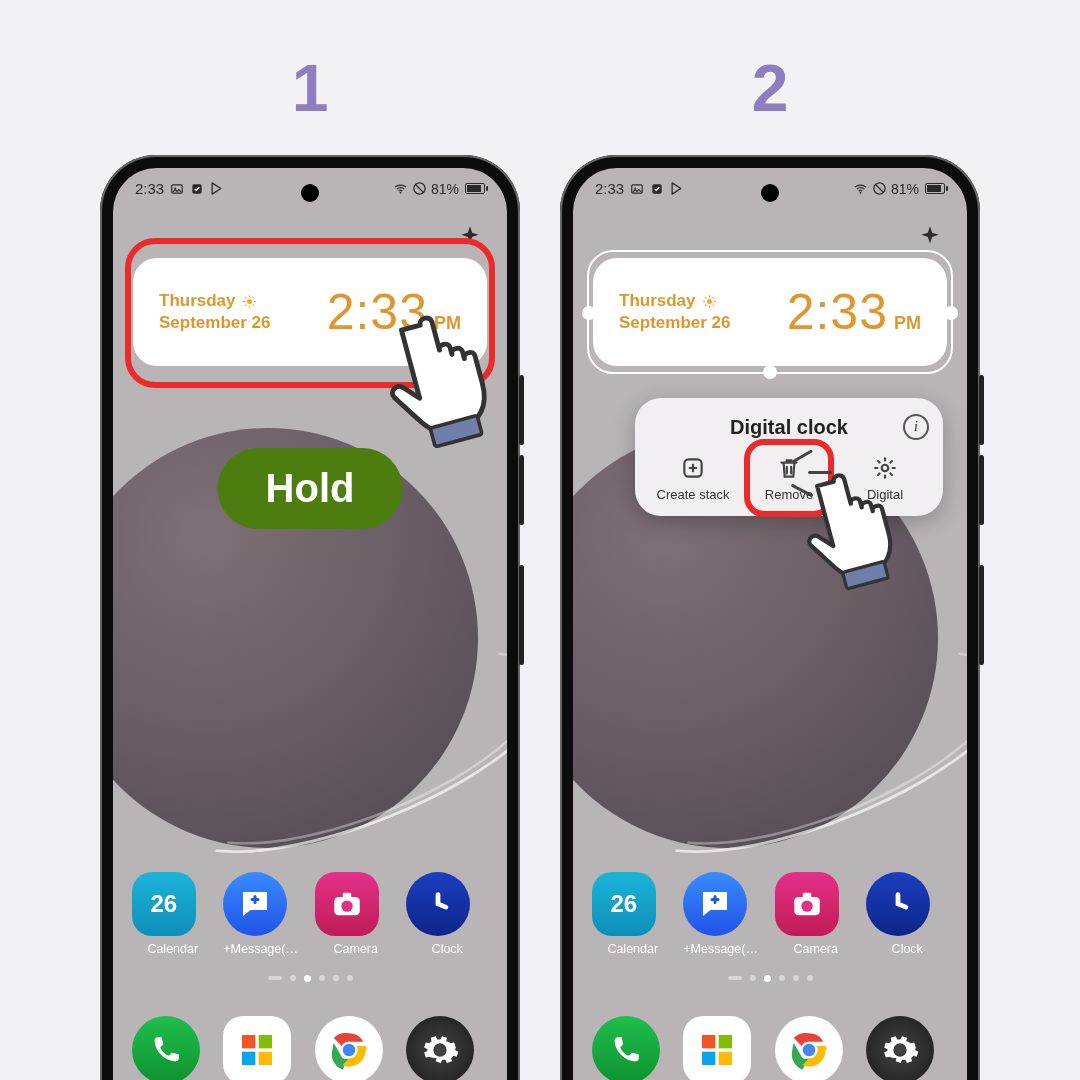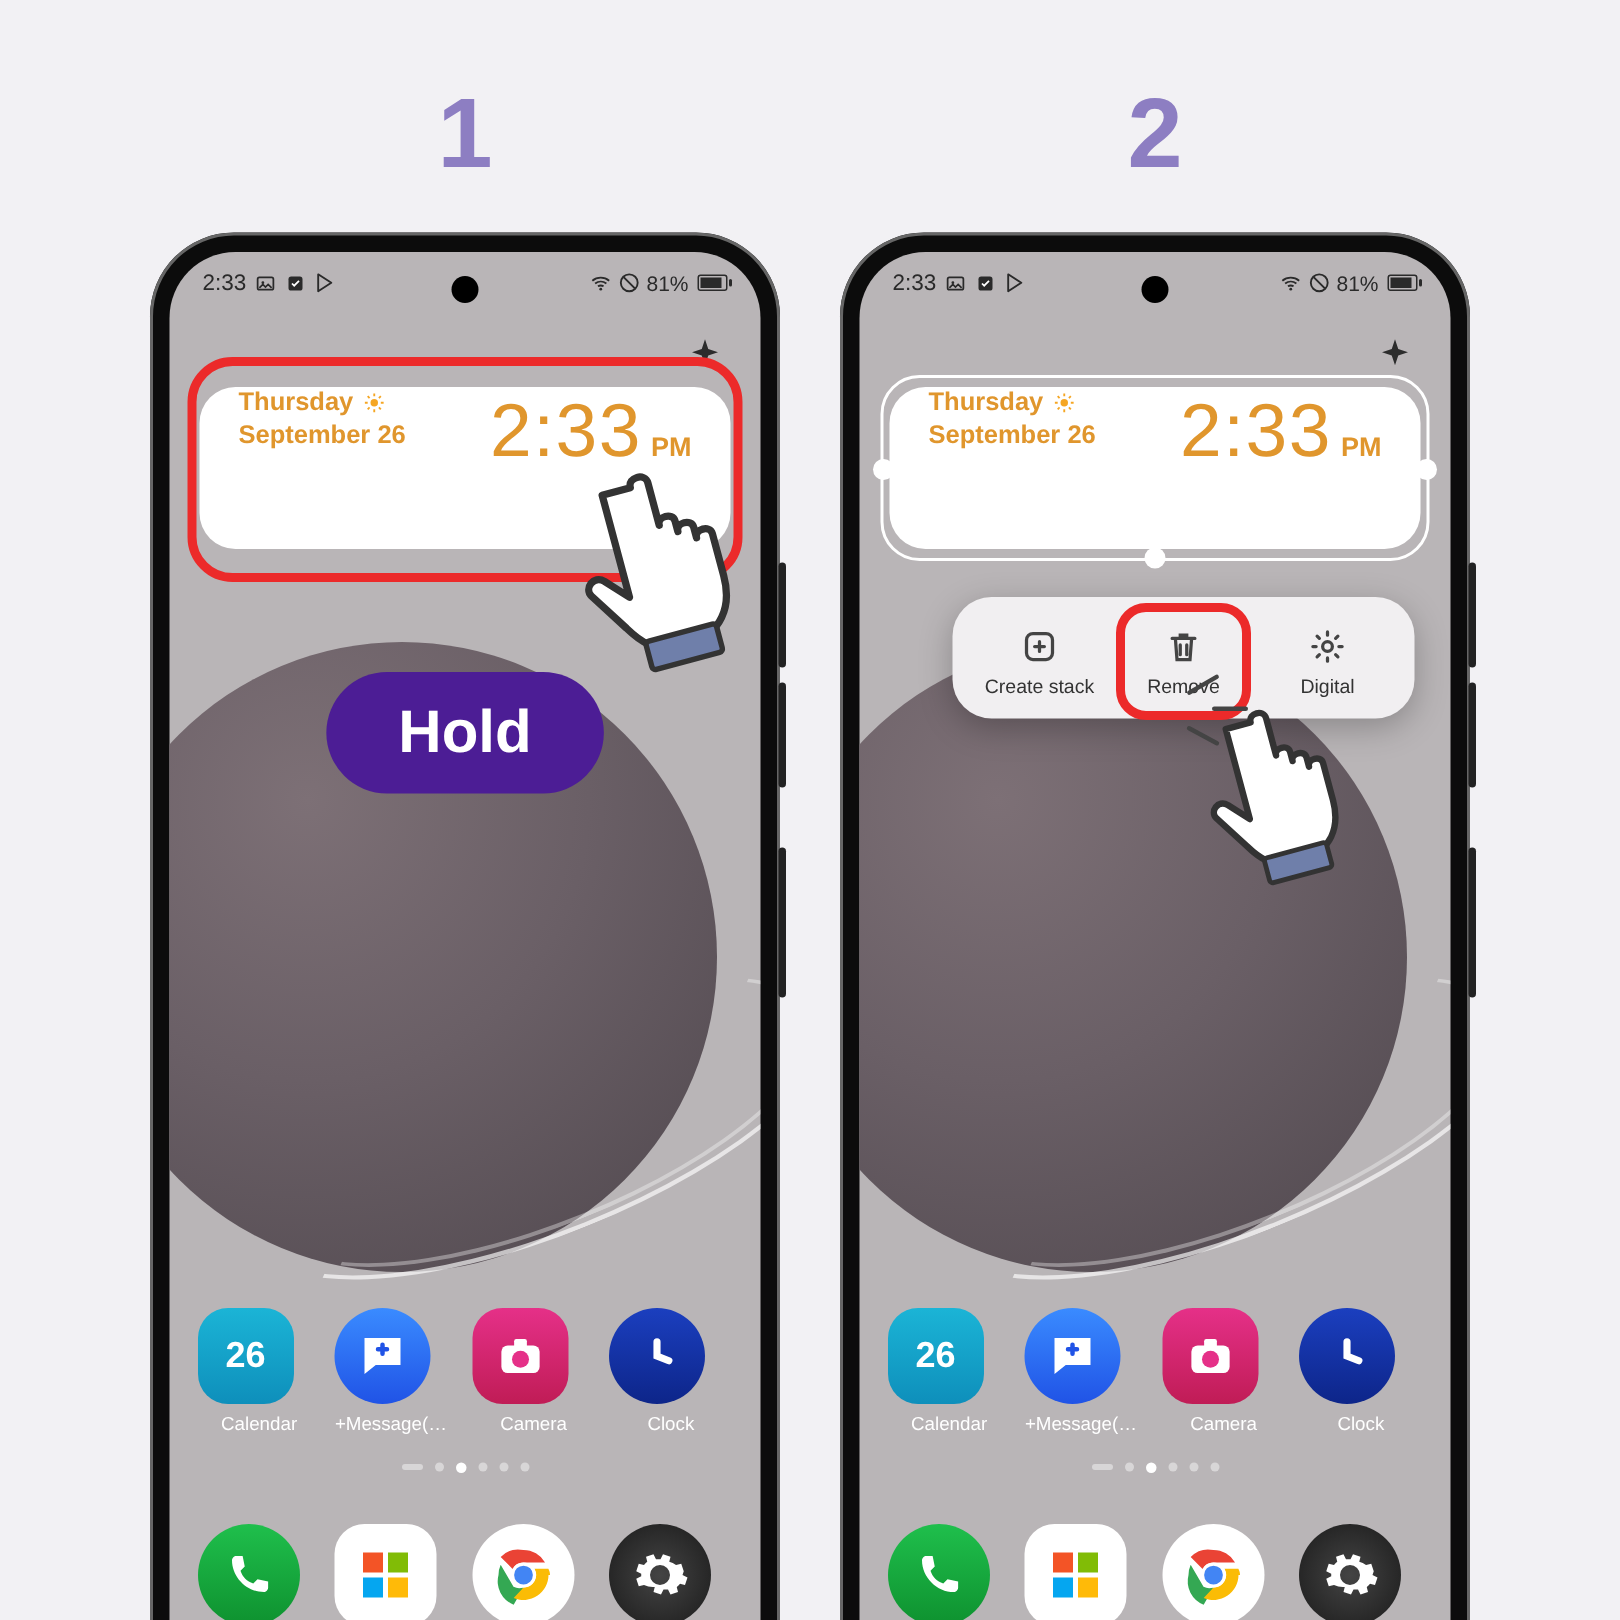--- a/index.html
+++ b/index.html
@@ -115,21 +115,21 @@
     color:#333;
   }
 
   
   .widget {
     position: absolute;
     top: 90px; left: 20px; right: 20px;
     height: 108px;
     background: #fff;
     border-radius: 24px;
-    display: flex; justify-content:space-between;
+    display: flex; align-items:center; justify-content:space-between;
     padding: 0 26px;
     z-index: 11;
   }
   .wd-left { color:#e0962d; font-size:17px; font-weight:600; display:flex; flex-direction:column; gap:2px; }
   .wd-day { display:flex; align-items:center; gap:6px; }
   .wd-right { display:flex; align-items:baseline; gap:6px; color:#e0962d; }
   .wd-time { font-size:50px; font-weight:400; letter-spacing:1px; }
   .wd-ampm { font-size:18px; font-weight:700; }
 
   .widget-sel {
@@ -193,21 +193,21 @@
 
   
   .hand { position:absolute; z-index:40; width:150px; height:170px; }
   .hand svg{ width:100%; height:100%; }
   .tap-lines{ position:absolute; z-index:39; }
   .tap-lines span{ position:absolute; width:24px; height:3px; background:#444; border-radius:2px; }
 
   
   .hold-pill{
     position:absolute; z-index:30;
-    background:#4c1d95; color:#fff; font-size:40px; font-weight:700;
+    background:#4d7c0f; color:#fff; font-size:40px; font-weight:700;
     padding:18px 48px; border-radius:48px;
     left:50%; transform:translateX(-50%); top:280px;
   }
 
   
 </style>
 </head>
 <body>
 
 <div class="step-num step1">1</div>
@@ -493,20 +493,24 @@
       </div>
     </div>
 
     <div class="widget-sel">
       <div class="sel-handle l"></div>
       <div class="sel-handle r"></div>
       <div class="sel-handle b"></div>
     </div>
 
     <div class="popup">
+      <div class="popup-title-row">
+        <span class="popup-title">Digital clock</span>
+        <span class="info-btn">i</span>
+      </div>
       <div class="popup-actions">
         <div class="pop-act">
           <span class="ic"><svg viewBox="0 0 24 24" width="26" height="26">
                 <rect x="4" y="4" width="16" height="16" rx="4" fill="none" stroke="#444" stroke-width="2"></rect>
                 <path d="M12 9v6M9 12h6" stroke="#444" stroke-width="2" stroke-linecap="round"></path>
               </svg></span>
           <span>Create stack</span>
         </div>
         <div class="pop-act" style="position:relative;">
           <span class="ic"><svg viewBox="0 0 24 24" width="26" height="26">

